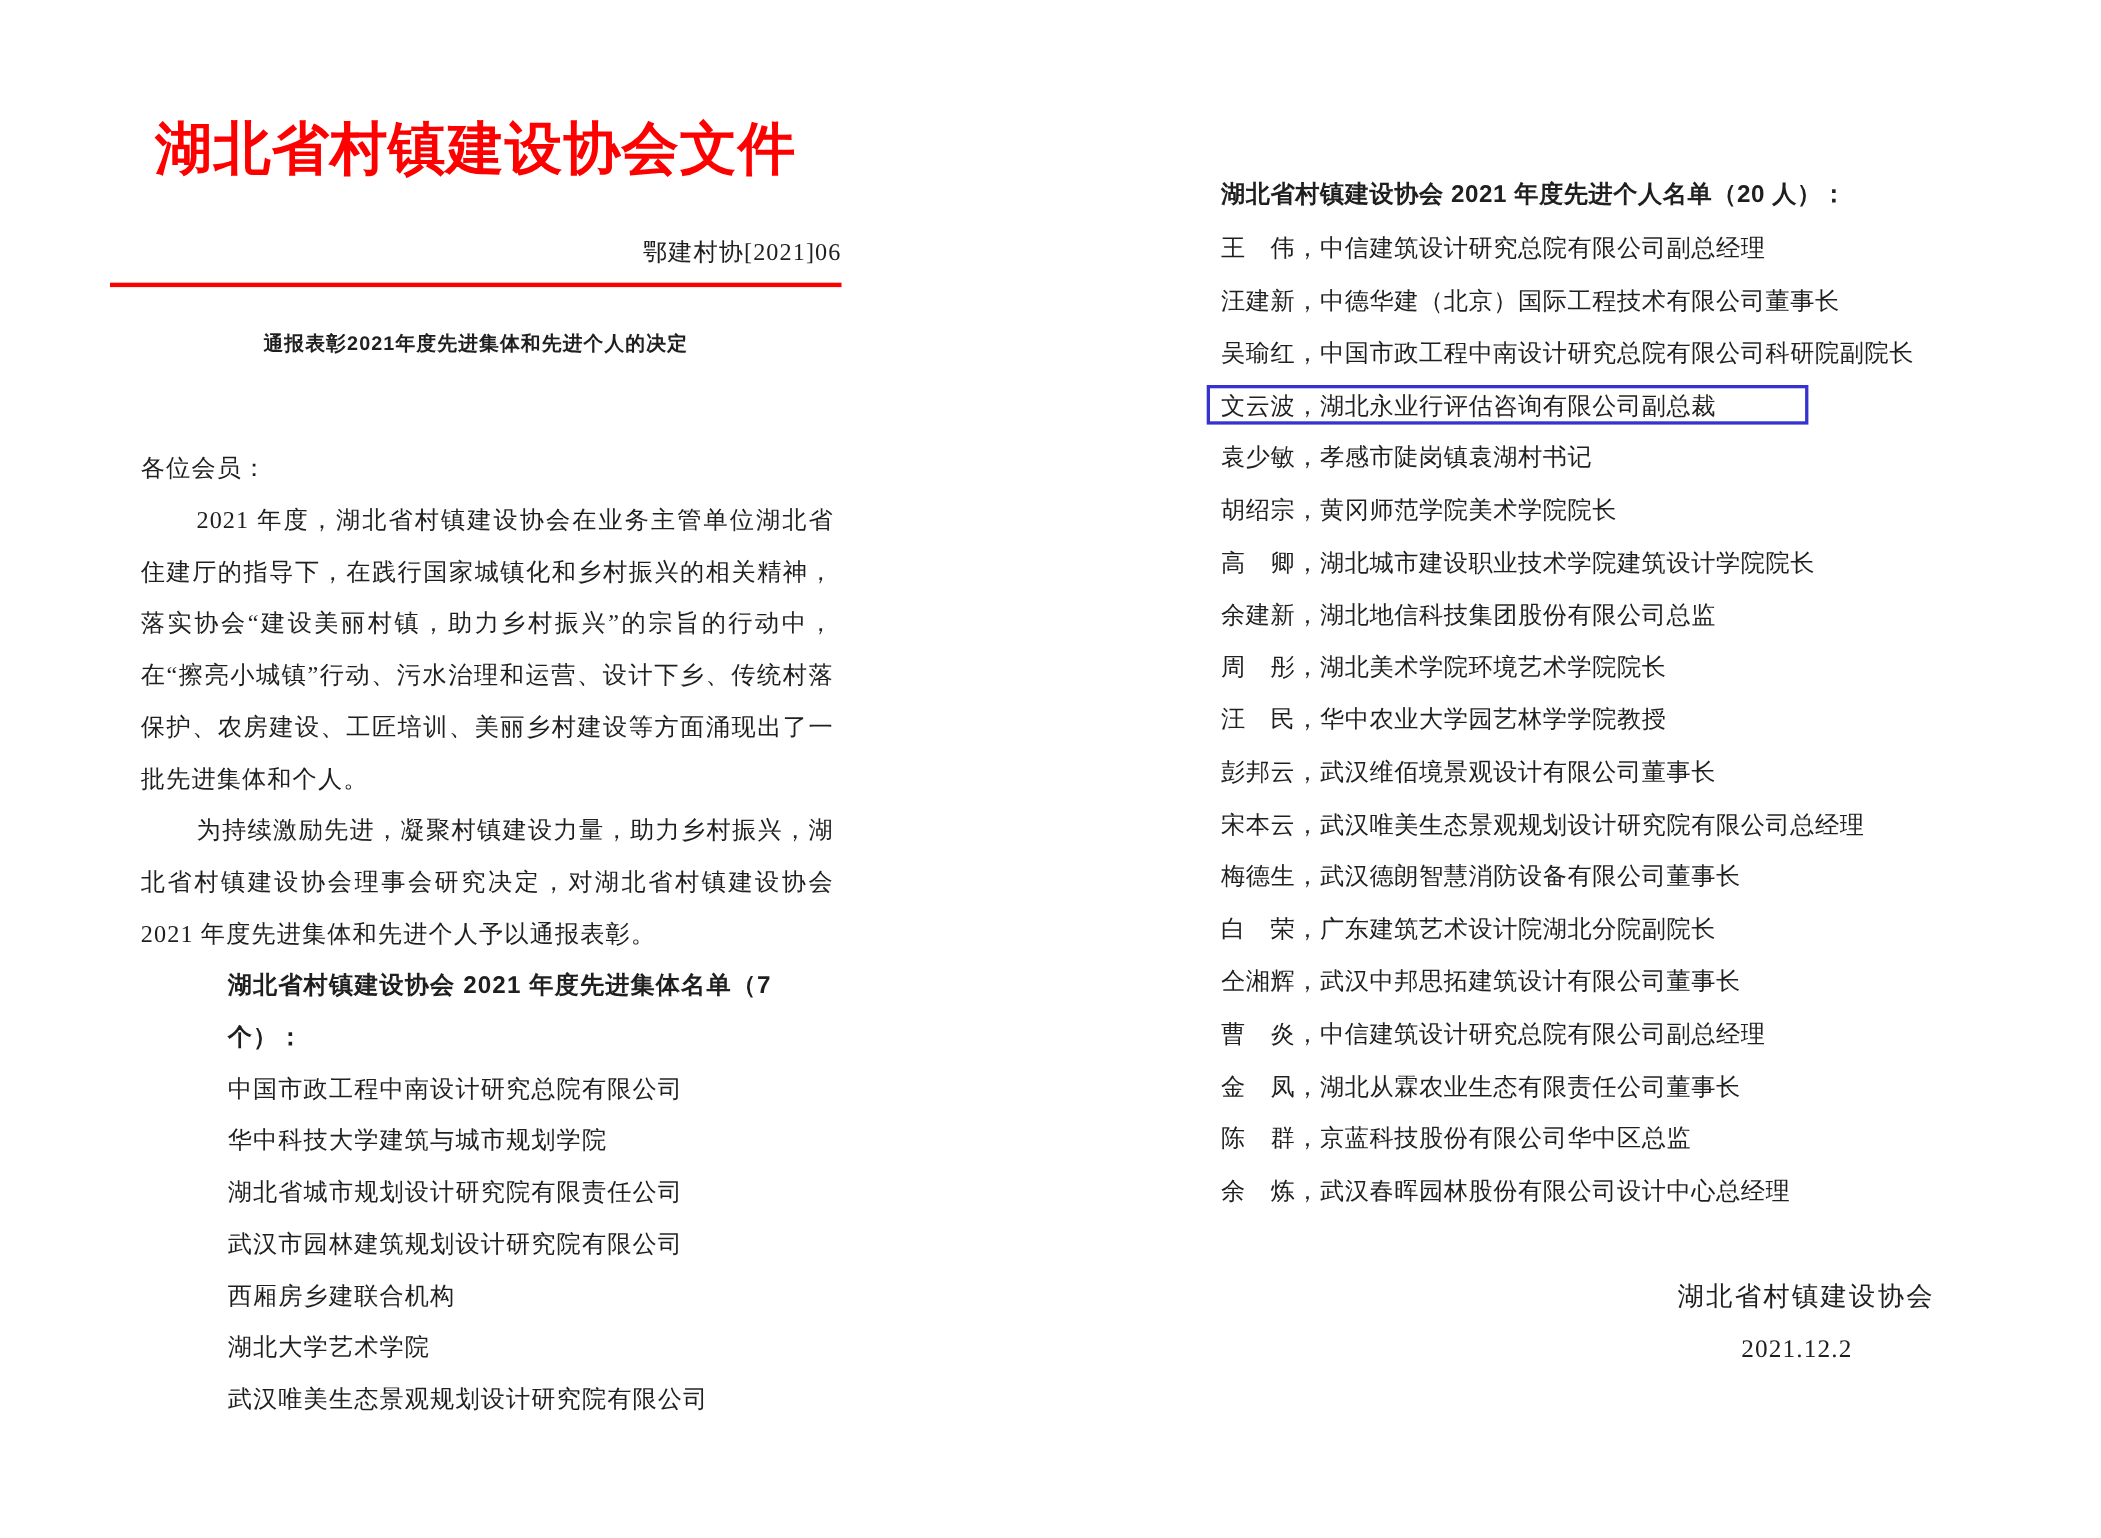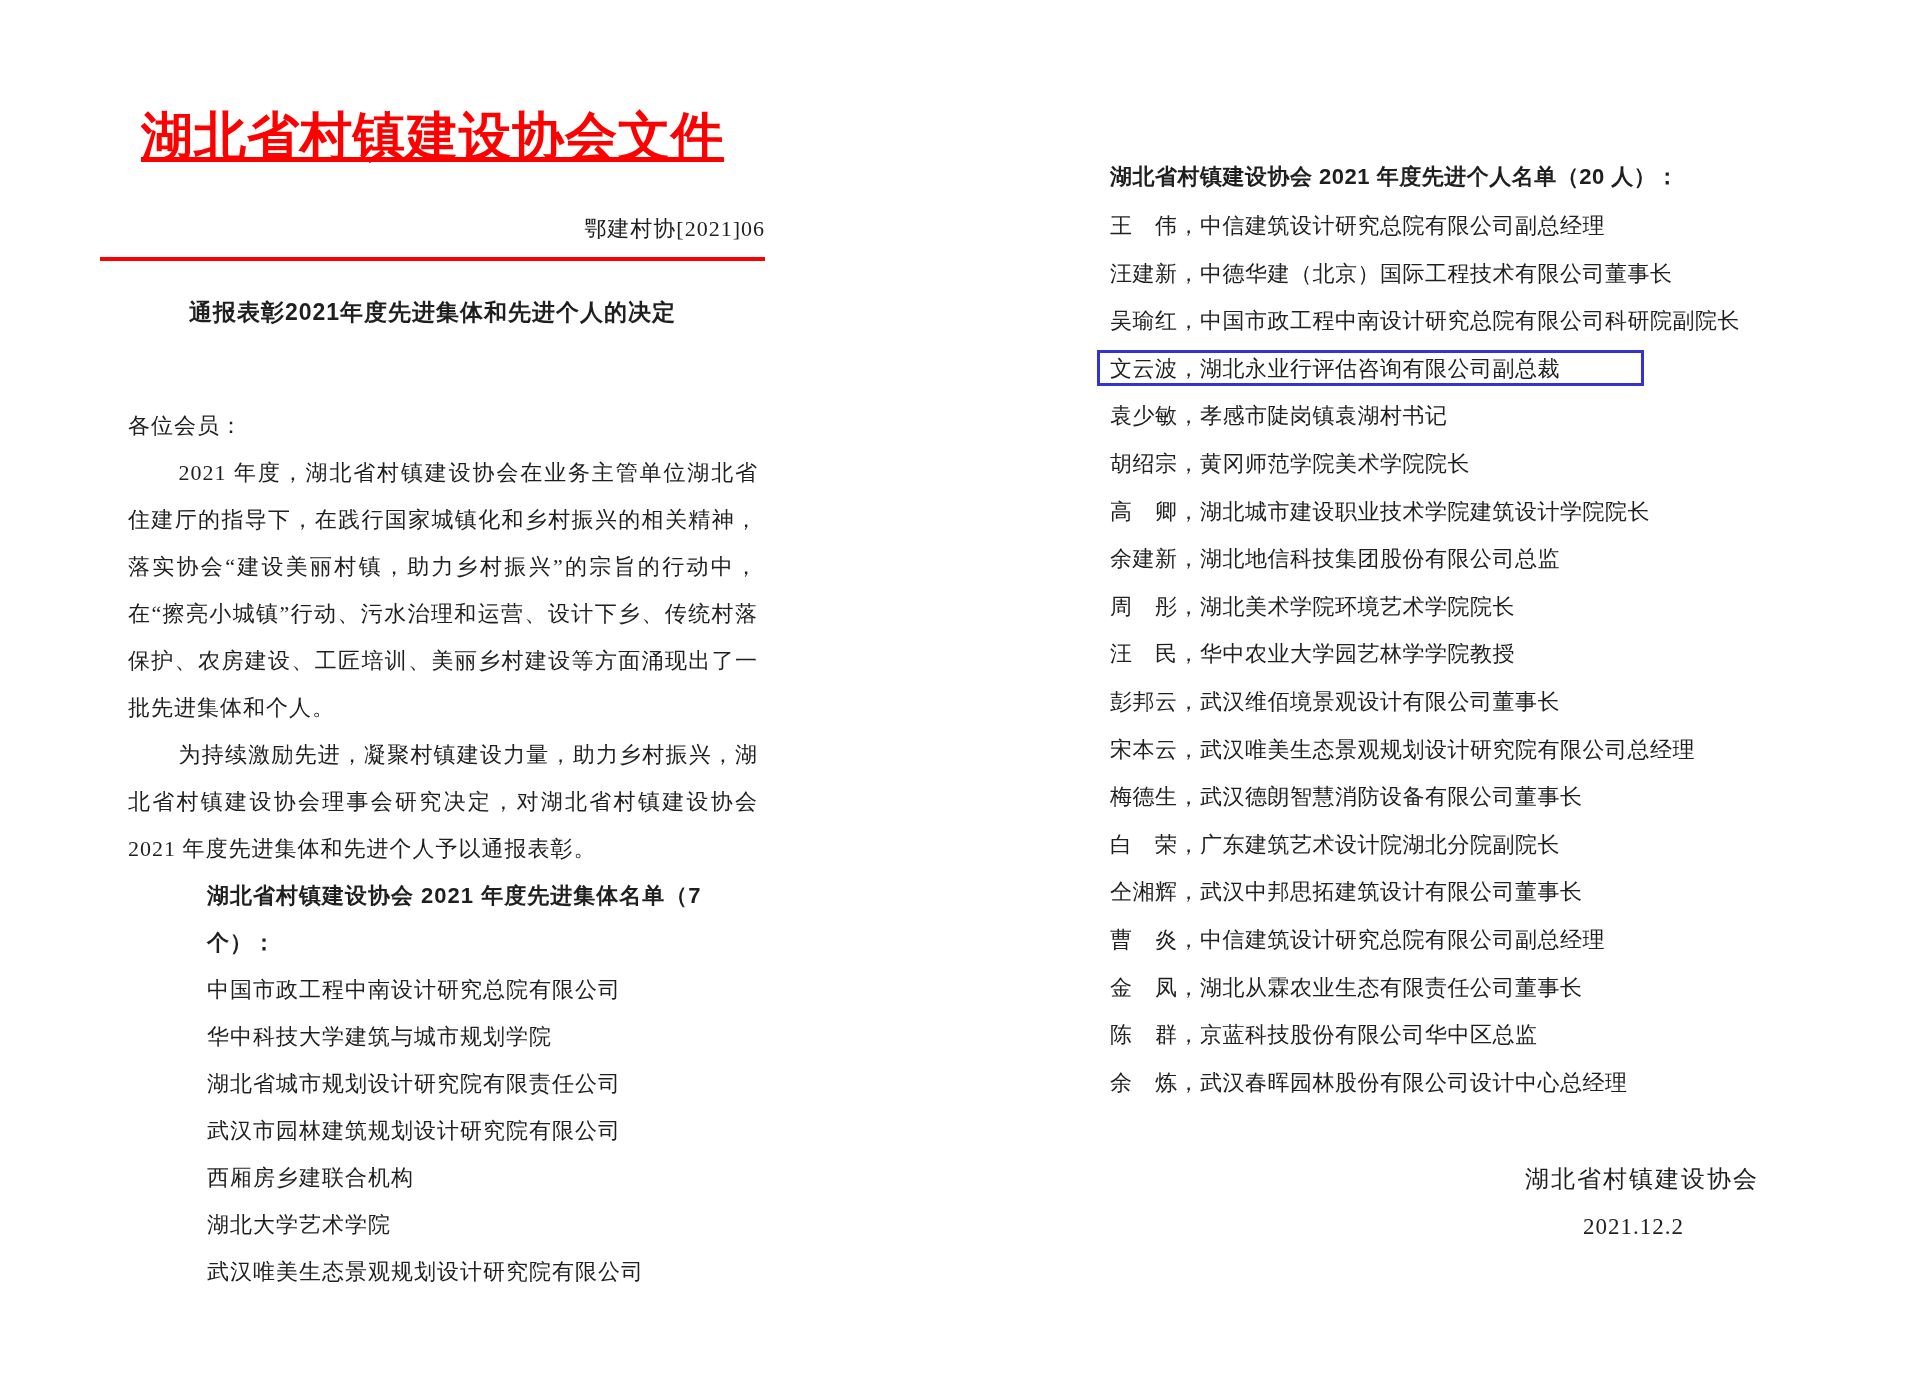--- a/index.html
+++ b/index.html
@@ -17,34 +17,33 @@
   }
   .page { position:absolute; inset:0; background:#ffffff; }
 
   
   .left-col { position:absolute; left:100px; top:0; width:665px; }
   .banner {
     margin-top:108px;
     font-size:52px; line-height:58px; font-weight:bold;
     letter-spacing:1px; text-align:center;
     color:var(--accent-red);
-    text-decoration:underline;
   }
   .doc-num {
     margin-top:48px; font-size:22px; line-height:30px;
     text-align:right; letter-spacing:1px;
   }
   .red-rule { margin-top:13px; height:4px; background:var(--accent-red); }
   .title1 {
     margin-top:16px; font-size:24px; line-height:34px; font-weight:700;
     text-align:center; letter-spacing:1px;
     font-family:"Liberation Sans","DejaVu Sans",sans-serif;
   }
   .title2 {
-    margin-top:32px; font-size:23px; line-height:38px; font-weight:700;
+    margin-top:32px; font-size:18px; line-height:38px; font-weight:700;
     text-align:center; letter-spacing:1px;
     font-family:"Liberation Sans","DejaVu Sans",sans-serif;
   }
   .salutation { margin-top:71px; font-size:22px; line-height:47px; letter-spacing:1px; padding-left:28px; }
   .body-para {
     font-size:22px; line-height:47px; letter-spacing:1px;
     text-align:justify; text-indent:2.3em;
     padding-left:28px; padding-right:7px;
   }
   .collective-header {

